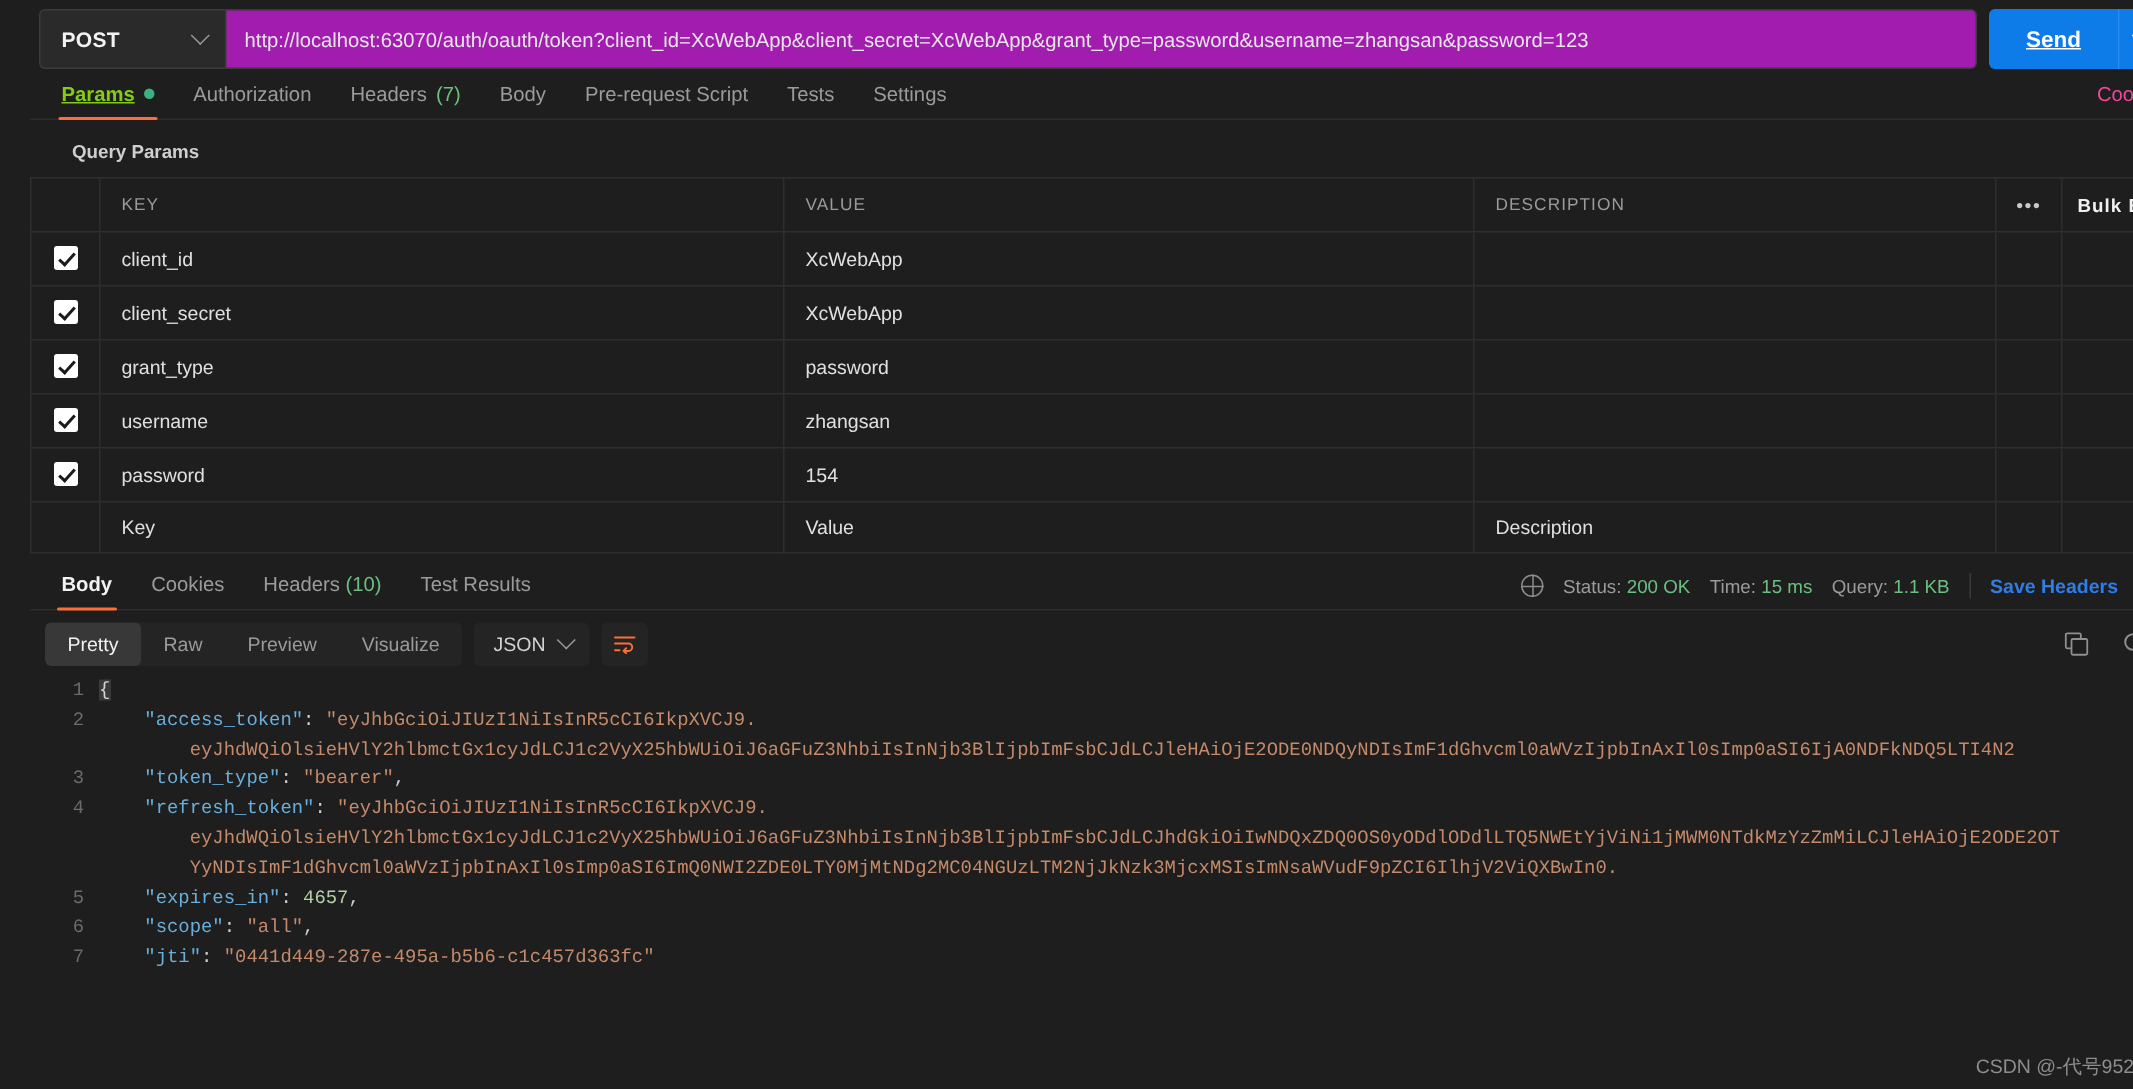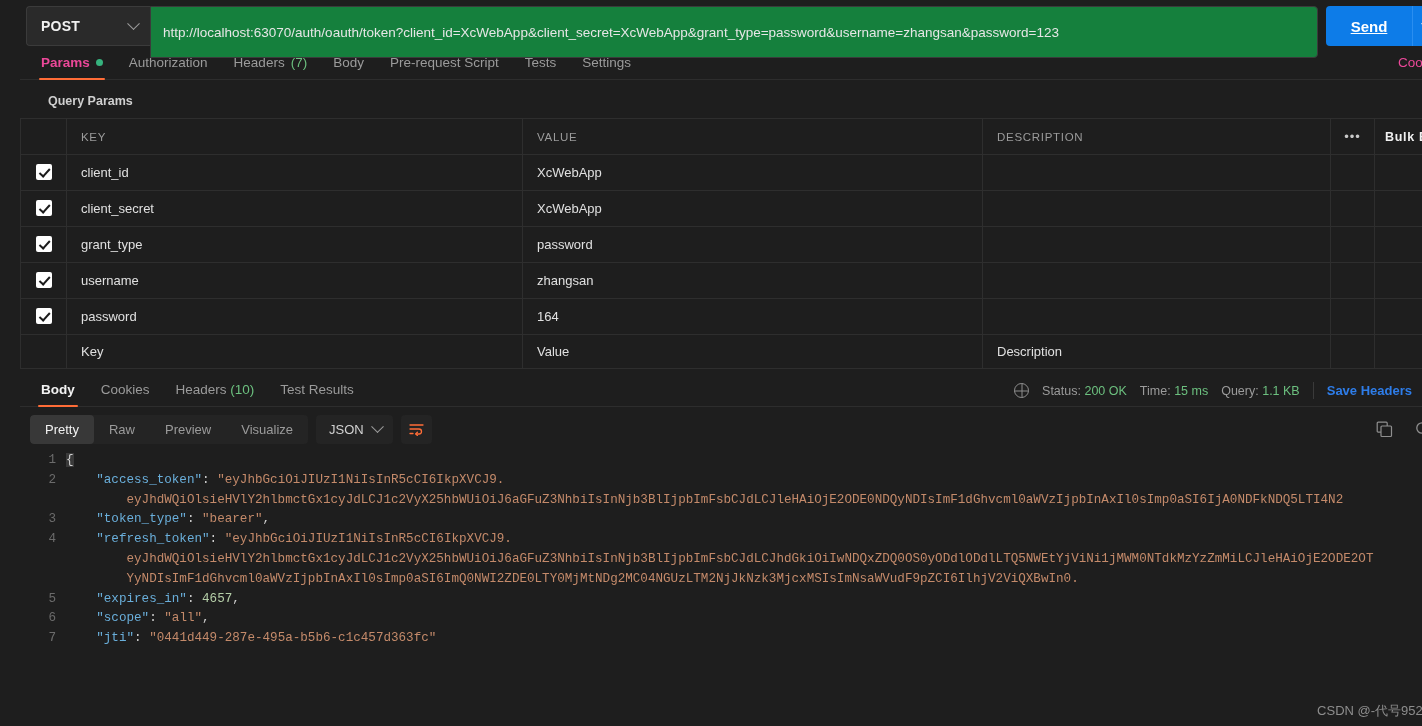--- a/index.html
+++ b/index.html
@@ -25,22 +25,22 @@
     border-right: none;
     border-radius: 4px 0 0 4px;
     display: flex; align-items: center; justify-content: space-between;
     padding: 0 12px 0 14px;
     cursor: pointer;
   }
   .method-label { font-size: 14px; font-weight: bold; color: #f2f2f2; letter-spacing: .2px; }
   .chev { width: 9px; height: 9px; border-right: 1.6px solid #9a9a9a; border-bottom: 1.6px solid #9a9a9a;
           transform: rotate(45deg) translate(-2px,-2px); }
   .url-box {
-    flex: 1; height: 52px;
-    background: #15803d;
+    flex: 1; height: 40px;
+    background: #a21caf;
     border: 1px solid #3b3b3b;
     border-radius: 0 4px 4px 0;
     display: flex; align-items: center;
     padding: 0 12px;
     overflow: hidden;
   }
   .url-text {
     font-size: 13.5px; color: #e6e6e6; white-space: nowrap;
     overflow: hidden; text-overflow: clip;
   }
@@ -67,21 +67,21 @@
     border-bottom: 1px solid #2d2d2d;
     position: relative;
   }
   .rtab {
     font-size: 13.5px; color: #9b9b9b;
     padding: 0 13px 9px 13px;
     cursor: pointer; position: relative;
     display: flex; align-items: center; gap: 6px;
     white-space: nowrap;
   }
-  .rtab.active { color: #ec4899; font-weight: bold; }
+  .rtab.active { color: #84cc16; font-weight: bold; text-decoration: underline; }
   .rtab.active::after {
     content: ""; position: absolute; left: 11px; right: 11px; bottom: -1px;
     height: 2px; background: #ff6c37; border-radius: 1px;
   }
   .green-dot { width: 7px; height: 7px; border-radius: 50%; background: #36b37e; display: inline-block; }
   .paren-count { color: #6cc07f; }
   .cookies-link {
     position: absolute; right: 2px; bottom: 9px;
     font-size: 13.5px; color: #ec4899; cursor: pointer;
   }
@@ -298,21 +298,21 @@
         <td class="col-chk"><span class="cb"></span></td>
         <td class="col-key">username</td>
         <td class="col-val">zhangsan</td>
         <td class="col-desc"></td>
         <td class="col-dots"></td>
         <td class="col-bulk"></td>
       </tr>
       <tr>
         <td class="col-chk"><span class="cb"></span></td>
         <td class="col-key">password</td>
-        <td class="col-val">164</td>
+        <td class="col-val">154</td>
         <td class="col-desc"></td>
         <td class="col-dots"></td>
         <td class="col-bulk"></td>
       </tr>
       <tr class="row-empty">
         <td class="col-chk"></td>
         <td class="col-key ph">Key</td>
         <td class="col-val ph">Value</td>
         <td class="col-desc ph">Description</td>
         <td class="col-dots"></td>

